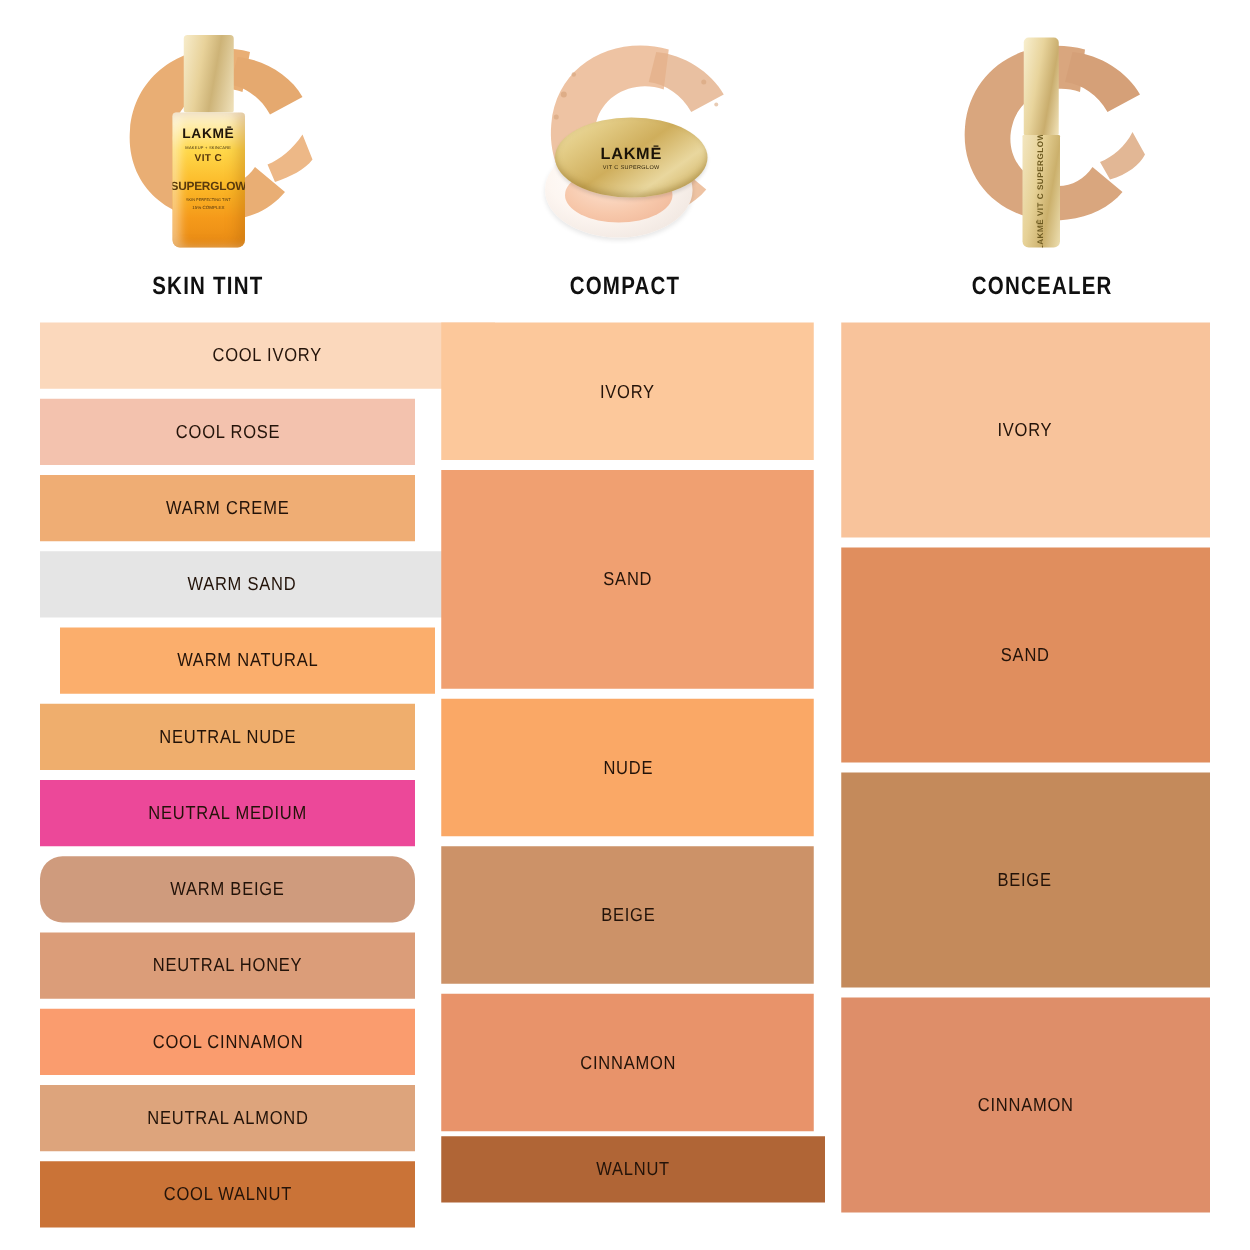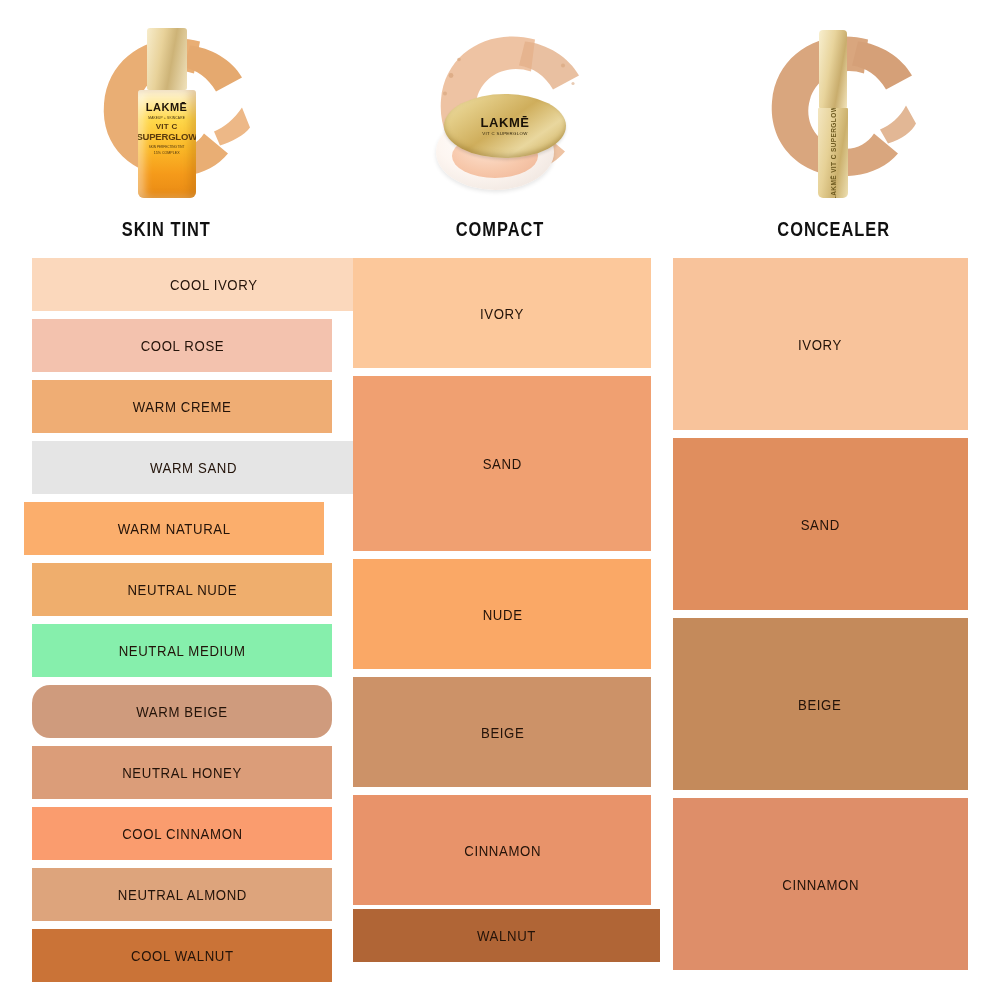--- a/index.html
+++ b/index.html
@@ -100,21 +100,21 @@
     color: #53360d;
     line-height: 1;
     margin-top: 3px;
     letter-spacing: .3px;
   }
   .bottle-super {
     font-size: 9.5px;
     font-weight: 700;
     color: #5a3a0d;
     line-height: 1;
-    margin-top: 1px;
+    margin-top: 14px;
     letter-spacing: -.2px;
   }
   .bottle-tint {
     font-size: 3.1px;
     color: #4a3210;
     margin-top: 4px;
     line-height: 1;
   }
   .bottle-pct {
     font-size: 3.6px;
@@ -360,27 +360,27 @@
         </div>
         <div class="swatch" style="left: 32px; top: 61px; width: 300px; height: 53px; background: rgb(243, 194, 174); align-items: center;">
           <span class="swatch-label">COOL ROSE</span>
         </div>
         <div class="swatch" style="left: 32px; top: 122px; width: 300px; height: 53px; background: rgb(239, 173, 116);">
           <span class="swatch-label">WARM CREME</span>
         </div>
         <div class="swatch" style="left: 32px; top: 183px; width: 324px; height: 53px; background: #e5e5e5;">
           <span class="swatch-label">WARM SAND</span>
         </div>
-        <div class="swatch" style="left: 24px; top: 244px; width: 300px; height: 53px; background: rgb(251, 174, 108);">
+        <div class="swatch" style="left: 48px; top: 244px; width: 300px; height: 53px; background: rgb(251, 174, 108);">
           <span class="swatch-label">WARM NATURAL</span>
         </div>
         <div class="swatch" style="left: 32px; top: 305px; width: 300px; height: 53px; background: rgb(239, 174, 109);">
           <span class="swatch-label">NEUTRAL NUDE</span>
         </div>
-        <div class="swatch" style="left: 32px; top: 366px; width: 300px; height: 53px; background: #86efac;">
+        <div class="swatch" style="left: 32px; top: 366px; width: 300px; height: 53px; background: #ec4899;">
           <span class="swatch-label">NEUTRAL MEDIUM</span>
         </div>
         <div class="swatch" style="left: 32px; top: 427px; width: 300px; height: 53px; background: rgb(207, 155, 125); border-radius: 18px;">
           <span class="swatch-label">WARM BEIGE</span>
         </div>
         <div class="swatch" style="left: 32px; top: 488px; width: 300px; height: 53px; background: rgb(219, 157, 121);">
           <span class="swatch-label">NEUTRAL HONEY</span>
         </div>
         <div class="swatch" style="left: 32px; top: 549px; width: 300px; height: 53px; background: rgb(250, 156, 110);">
           <span class="swatch-label">COOL CINNAMON</span>

